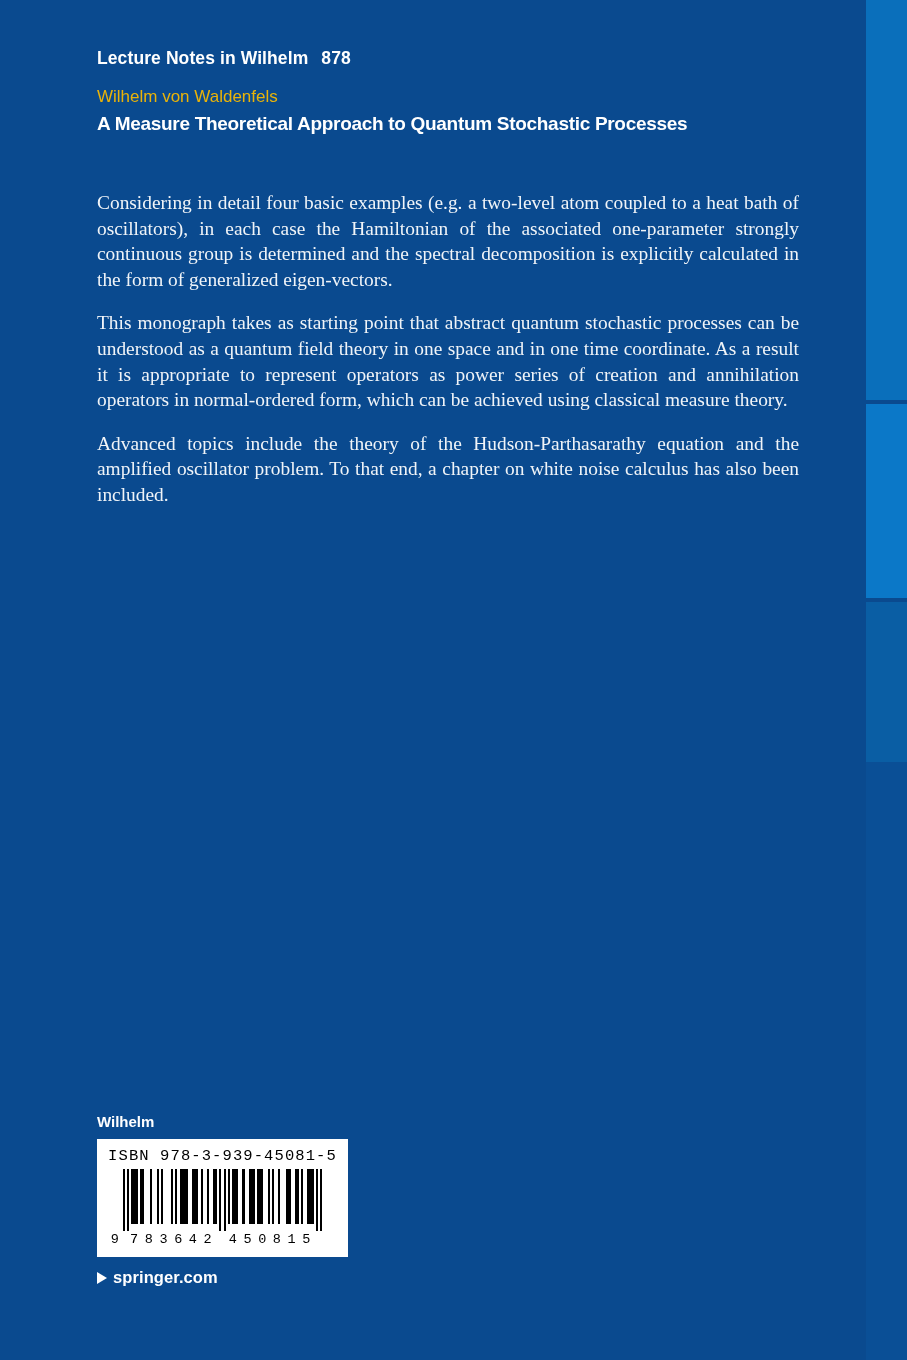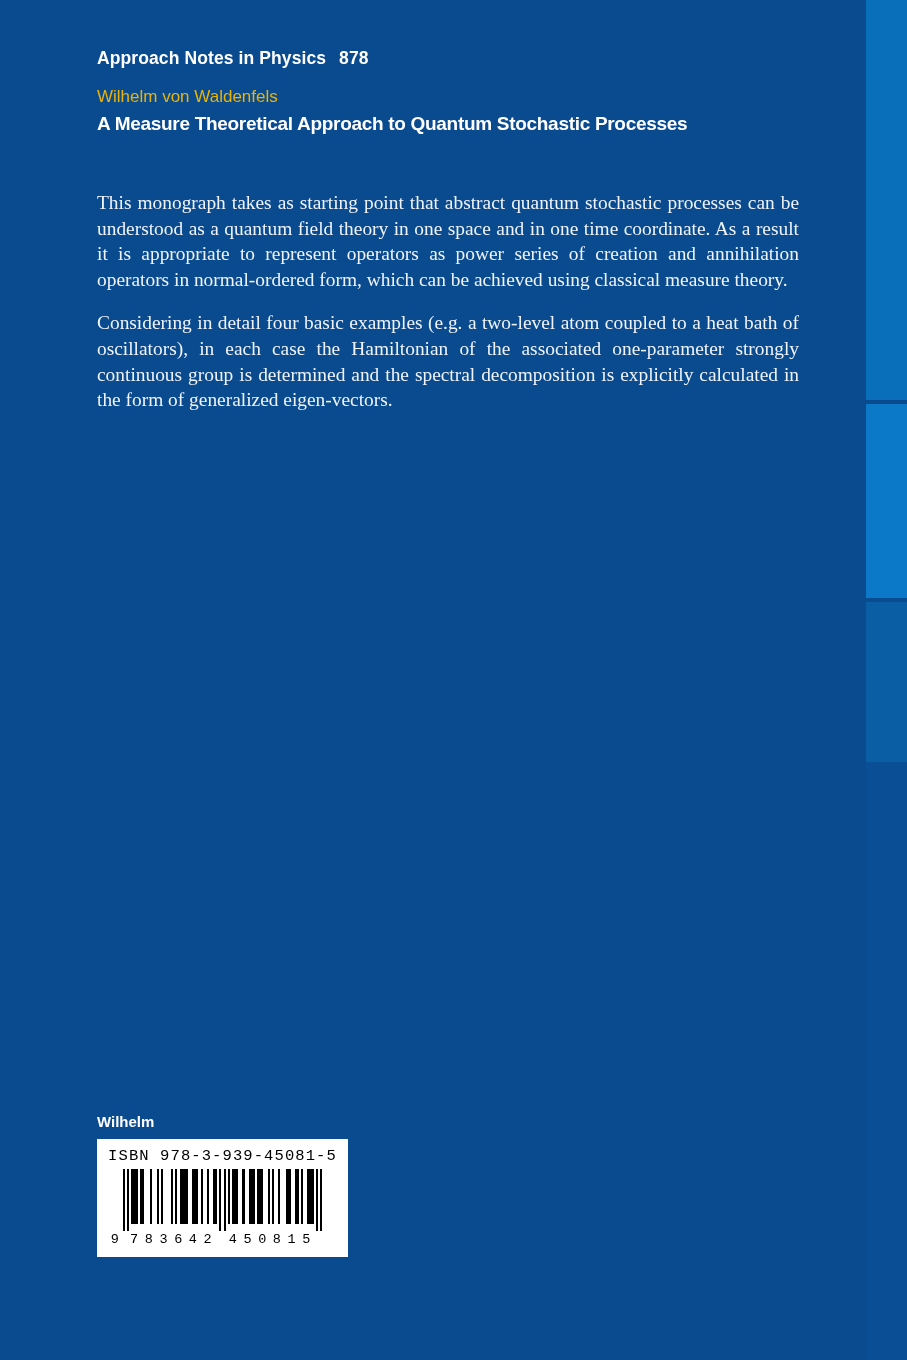--- a/index.html
+++ b/index.html
@@ -193,30 +193,31 @@
     <div class="spine-seg s2"></div>
     <div class="spine-seg s3"></div>
     <div class="spine-seg s4"></div>
     <div class="spine-seg s5"></div>
     <div class="spine-seg s6"></div>
   </div>
 
   <div class="content">
 
     <div class="series-line">
-      <span>Approach Notes in Physics</span><span class="series-number">878</span>
+      <span>Lecture Notes in Wilhelm</span><span class="series-number">878</span>
     </div>
 
     <div class="author-line">Wilhelm von Waldenfels</div>
 
     <div class="title-line">A Measure Theoretical Approach to Quantum Stochastic Processes</div>
 
     <div class="blurb">
+      <p>Considering in detail four basic examples (e.g. a two-level atom coupled to a heat bath of oscillators), in each case the Hamiltonian of the associated one-parameter strongly continuous group is determined and the spectral decomposition is explicitly calculated in the form of generalized eigen-vectors.</p>
       <p>This monograph takes as starting point that abstract quantum stochastic processes can be understood as a quantum field theory in one space and in one time coordinate. As a result it is appropriate to represent operators as power series of creation and annihilation operators in normal-ordered form, which can be achieved using classical measure theory.</p>
-      <p>Considering in detail four basic examples (e.g. a two-level atom coupled to a heat bath of oscillators), in each case the Hamiltonian of the associated one-parameter strongly continuous group is determined and the spectral decomposition is explicitly calculated in the form of generalized eigen-vectors.</p>
+      <p>Advanced topics include the theory of the Hudson-Parthasarathy equation and the amplified oscillator problem. To that end, a chapter on white noise calculus has also been included.</p>
     </div>
 
   </div>
 
   <div class="bottom-block">
 
     <div class="subject-label">Wilhelm</div>
 
     <div class="barcode-box">
       <div class="isbn-text">ISBN 978-3-939-45081-5</div>
@@ -291,16 +292,20 @@
           <span class="d" style="left: 97.55px;">2</span>
           <span class="d" style="left: 122.75px;">4</span>
           <span class="d" style="left: 137.45px;">5</span>
           <span class="d" style="left: 152.15px;">0</span>
           <span class="d" style="left: 166.85px;">8</span>
           <span class="d" style="left: 181.55px;">1</span>
           <span class="d" style="left: 196.25px;">5</span>
         </div>
     </div>
 
+    <div class="springer-line">
+      <span class="triangle-icon"></span>
+      <span class="springer-text">springer.com</span>
+    </div>
 
   </div>
 
 </div>
 
 </body></html>

